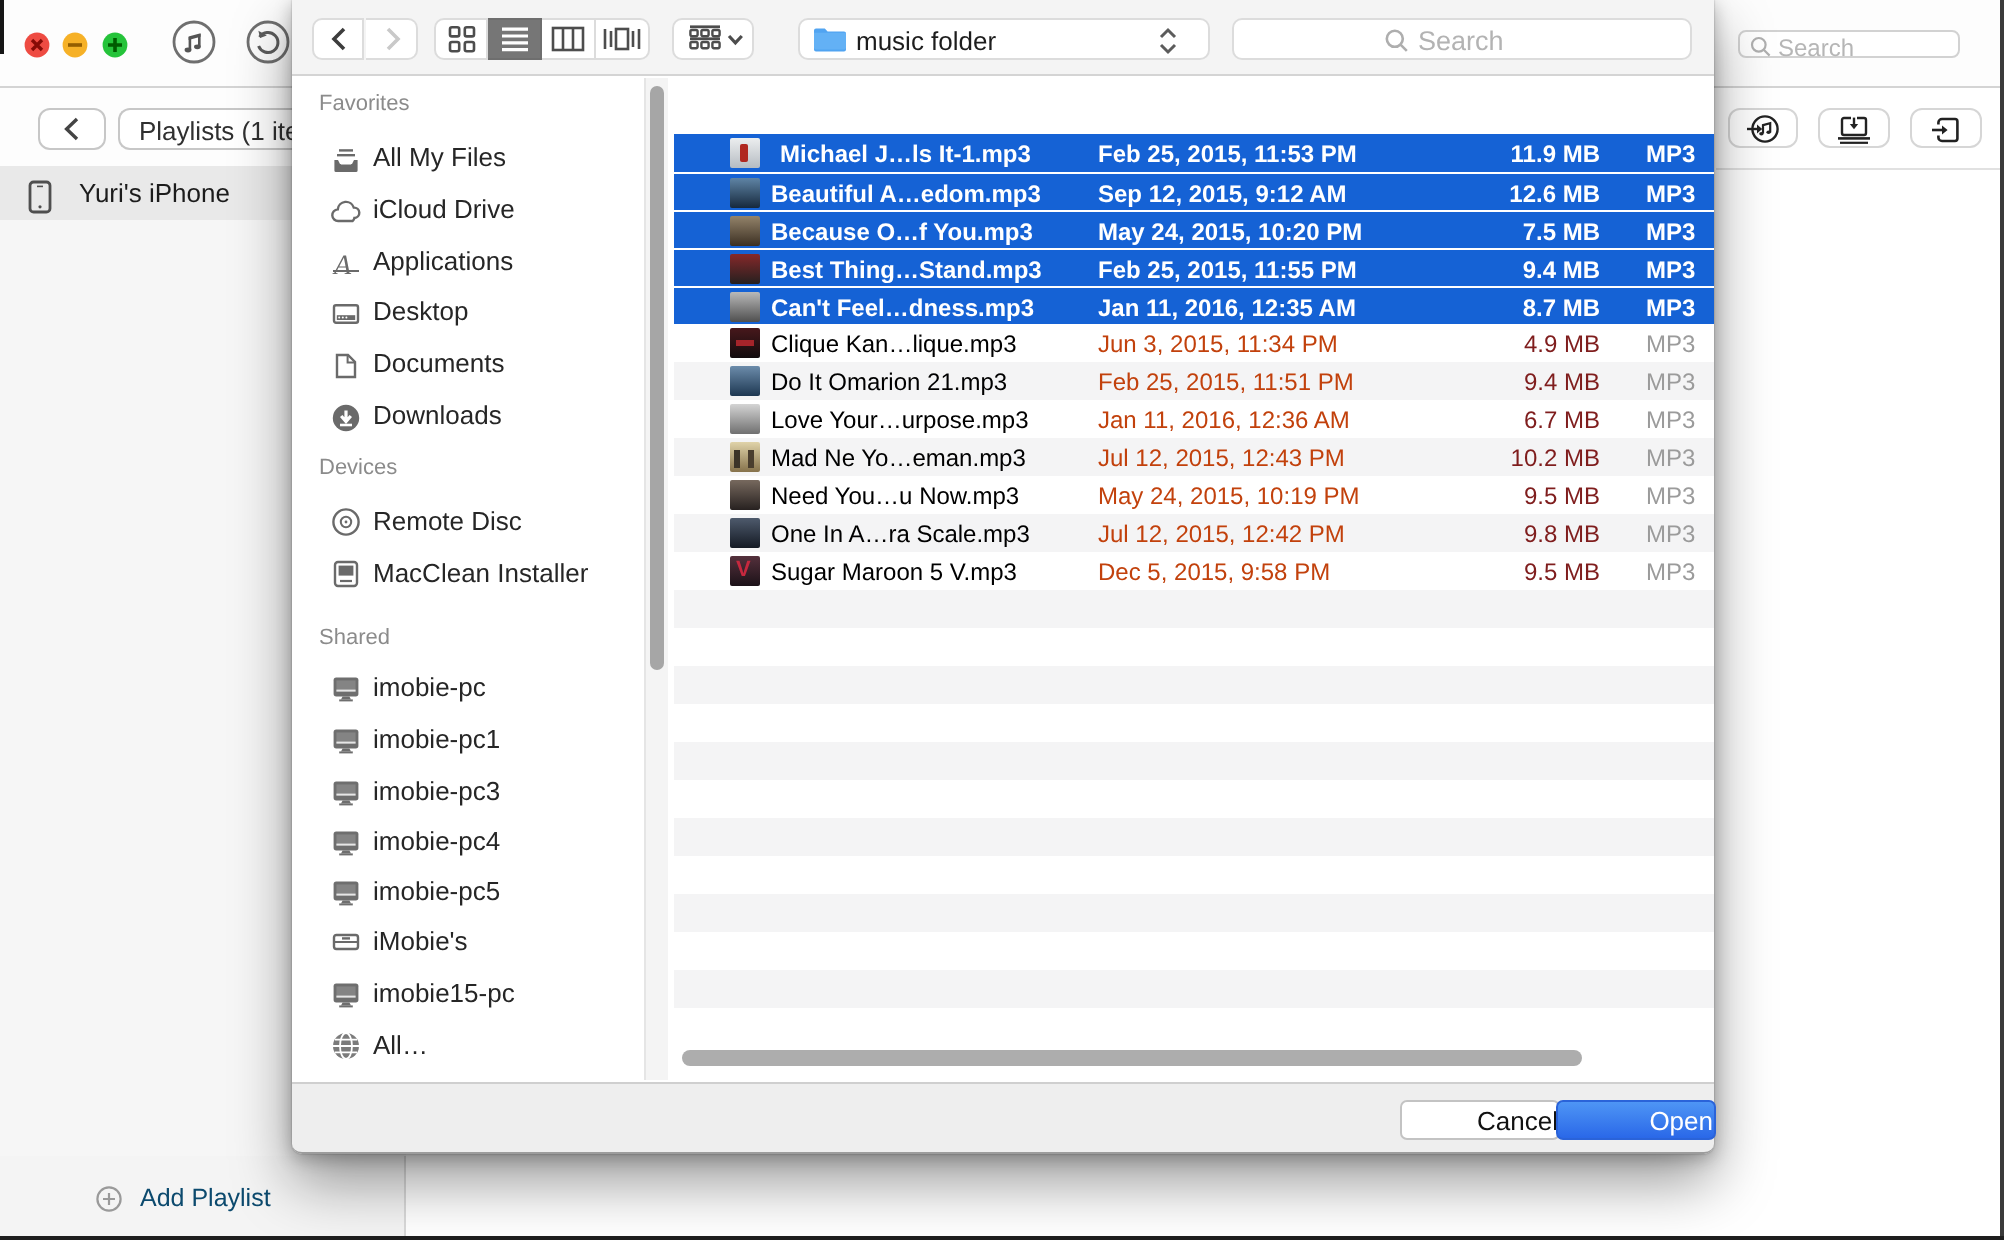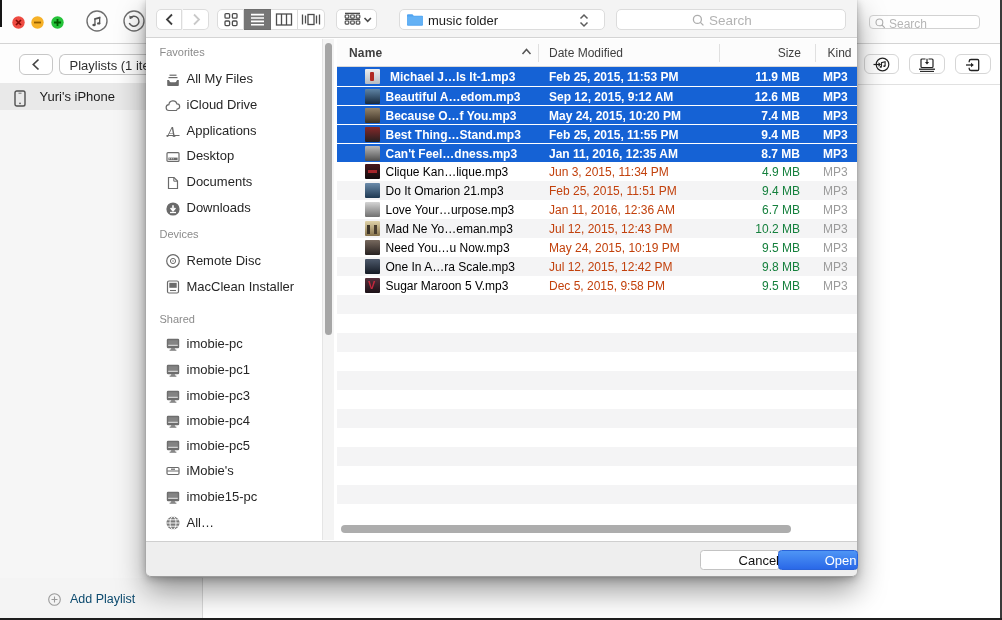--- a/index.html
+++ b/index.html
@@ -30,21 +30,21 @@
 #dsb-track{left:176px;top:0px;width:12px;height:501.5px;background:#f4f4f4;border-left:1px solid #e5e5e5}
 #dsb-handle{left:178.5px;top:4px;width:7.5px;height:292px;background:#a6a6a6;border-radius:4px}
 #dsb-border{left:190.5px;top:38.5px;width:1px;height:501.5px;background:#e2e2e2}
 #dlist{left:191px;top:38.5px;width:520px;height:501.5px;background:#fff;overflow:hidden}
 #dhead{left:0;top:0;width:520px;height:28px;background:#fcfcfc;border-bottom:1px solid #d8d8d8;font-size:12px;color:#3f3f3f}
 .hsep{top:5px;width:1px;height:18px;background:#e0e0e0}
 #rows{left:0;top:28.5px;width:520px;height:455px}
 .row{position:relative;width:520px;height:19px;font-size:12px;white-space:nowrap}
 .row .nm{position:absolute;left:48.5px;top:2.5px;color:#000}
 .row .dt{position:absolute;left:212px;top:2.5px;color:#c2410c}
-.row .sz{position:absolute;right:57px;top:2.5px;color:#15803d}
+.row .sz{position:absolute;right:57px;top:2.5px;color:#7f1d1d}
 .row .kd{position:absolute;left:486px;top:2.5px;color:#9b9b9b}
 .row .ic{position:absolute;left:27.5px;top:2px;width:15px;height:15px;border-radius:1px}
 .row.sel{background:#1562d5;border-top:1px solid #fff}
 .row.sel:first-child{border-top:none;height:19px}
 .row.sel .nm,.row.sel .dt,.row.sel .sz,.row.sel .kd{color:#fff;font-weight:bold}
 .row.g{background:#f4f4f5}
 #stripes{left:0;top:256.5px;width:520px;height:227px;
  background:repeating-linear-gradient(to bottom,#f4f4f5 0,#f4f4f5 19px,#fff 19px,#fff 38px)}
 #hscroll{left:0;top:483.5px;width:520px;height:18px;background:#fff}
 #hsc-handle{left:4px;top:3px;width:450px;height:8px;background:#adadad;border-radius:4px}
@@ -390,32 +390,20 @@
           <g fill="none" stroke="#fff" stroke-width=".9">
             <ellipse cx="8" cy="8" rx="3" ry="6.5"></ellipse>
             <path d="M1.5 8h13M2.5 4.8h11M2.5 11.2h11"></path>
           </g>
         </svg>
       </div>
     <span class="ditem" style="top:476.9px">All…</span>
   </div>
   <div class="a" id="dsb-border"></div>
   <div class="a" id="dlist">
-    <div class="a" id="dhead">
-      <span class="a" style="left:12px;top:7px;font-weight:bold;letter-spacing:.2px">Name</span>
-      <svg class="a" style="left:184px;top:9px" width="11" height="8" viewBox="0 0 11 8">
-          <path d="M1.5 6L5.5 1.5 9.5 6" fill="none" stroke="#555" stroke-width="1.5"></path>
-        </svg>
-      <div class="a hsep" style="left:201px"></div>
-      <span class="a" style="left:212px;top:7px">Date Modified</span>
-      <div class="a hsep" style="left:381.5px"></div>
-      <span class="a" style="right:56px;top:7px">Size</span>
-      <div class="a hsep" style="left:478px"></div>
-      <span class="a" style="left:490.5px;top:7px">Kind</span>
-    </div>
     <div class="a" id="rows">
       <div class="row sel">
           <div class="ic" style="background:linear-gradient(#eceeef,#b6bcc2)">
             <div style="position:absolute;left:5px;top:3px;width:4px;height:9px;background:#b02820;border-radius:1px"></div>
           </div>
           <span class="nm" style="left:53px">Michael J…ls It-1.mp3</span>
           <span class="dt">Feb 25, 2015, 11:53 PM</span>
           <span class="sz">11.9 MB</span>
           <span class="kd">MP3</span>
         </div>
@@ -423,21 +411,21 @@
           <div class="ic" style="background:linear-gradient(#5f84a5,#16293d)"></div>
           <span class="nm">Beautiful A…edom.mp3</span>
           <span class="dt">Sep 12, 2015, 9:12 AM</span>
           <span class="sz">12.6 MB</span>
           <span class="kd">MP3</span>
         </div>
       <div class="row sel">
           <div class="ic" style="background:linear-gradient(#93836a,#3c3023)"></div>
           <span class="nm">Because O…f You.mp3</span>
           <span class="dt">May 24, 2015, 10:20 PM</span>
-          <span class="sz">7.4 MB</span>
+          <span class="sz">7.5 MB</span>
           <span class="kd">MP3</span>
         </div>
       <div class="row sel">
           <div class="ic" style="background:linear-gradient(#86282a,#25201f)"></div>
           <span class="nm">Best Thing…Stand.mp3</span>
           <span class="dt">Feb 25, 2015, 11:55 PM</span>
           <span class="sz">9.4 MB</span>
           <span class="kd">MP3</span>
         </div>
       <div class="row sel">

